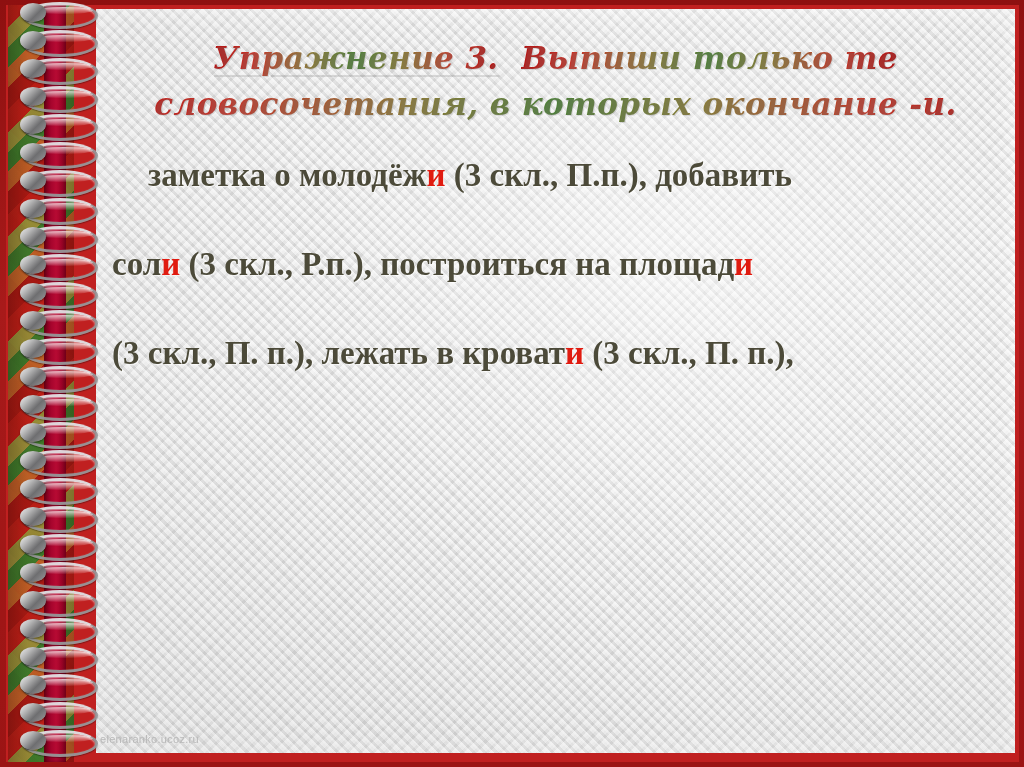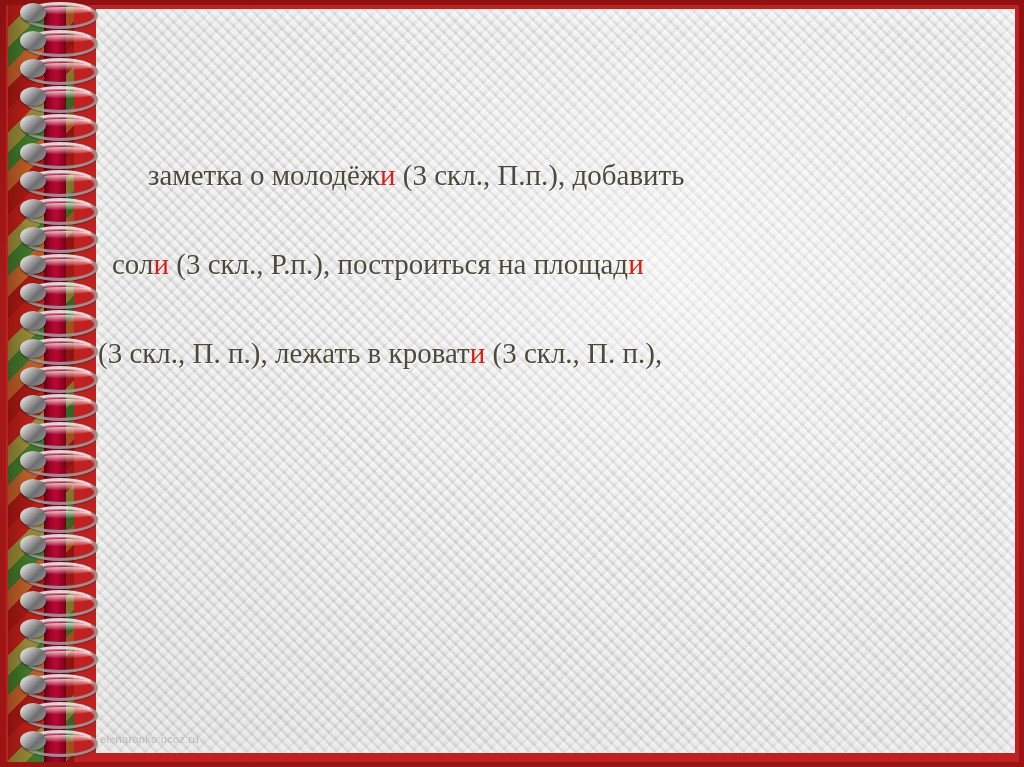--- a/index.html
+++ b/index.html
@@ -202,30 +202,30 @@
 
   
   .body-lines {
     position: absolute;
     left: 0;
     right: 0;
     top: 150px;
   }
   .line {
     font-family: "Liberation Serif", "DejaVu Serif", serif;
-    font-weight: normal;
-    font-size: 29px;
+    font-weight: bold;
+    font-size: 33px;
     line-height: 33px;
     color: #4c4a39;
     white-space: nowrap;
     text-shadow: 1px 1px 1px rgba(255,255,255,0.7);
   }
   .line.l1 { margin-left: 52px;  margin-bottom: 56px; }
   .line.l2 { margin-left: 16px;   margin-bottom: 56px; }
-  .line.l3 { margin-left: 2px;   margin-bottom: 56px; }
+  .line.l3 { margin-left: 16px;   margin-bottom: 56px; }
   .line.l4 { margin-left: 24px; }
   .hl { color: #e01b10; }
 
   
   .watermark {
     position: absolute;
     left: 4px;
     bottom: 8px;
     font-family: "Liberation Sans", "DejaVu Sans", sans-serif;
     font-size: 11px;
@@ -411,20 +411,24 @@
       <div class="ring" style="top: 730px;">
         <div class="loop">
           <div class="loop-hi"></div>
         </div>
         <div class="cap"></div>
       </div>
     </div>
 
   <div class="content">
 
+    <div class="title-block">
+      <span class="grad title-ex">Упражнение 3.</span><span class="grad">&nbsp; </span><span class="grad">Выпиши  только те</span>
+      <span class="grad title-line2">словосочетания, в которых  окончание  -и.</span>
+    </div>
 
     <div class="body-lines" id="body-lines">
         <div class="line l1"><span>заметка о молодёж</span><span class="hl">и</span><span> (3 скл., П.п.),  добавить</span></div>
         <div class="line l2"><span>сол</span><span class="hl">и</span><span> (3 скл., Р.п.),   построиться на площад</span><span class="hl">и</span></div>
         <div class="line l3"><span>(3 скл., П. п.),    лежать в кроват</span><span class="hl">и</span><span> (3 скл., П. п.),</span></div>
       </div>
 
     <div class="watermark">elenaranko.ucoz.ru</div>
 
   </div>

